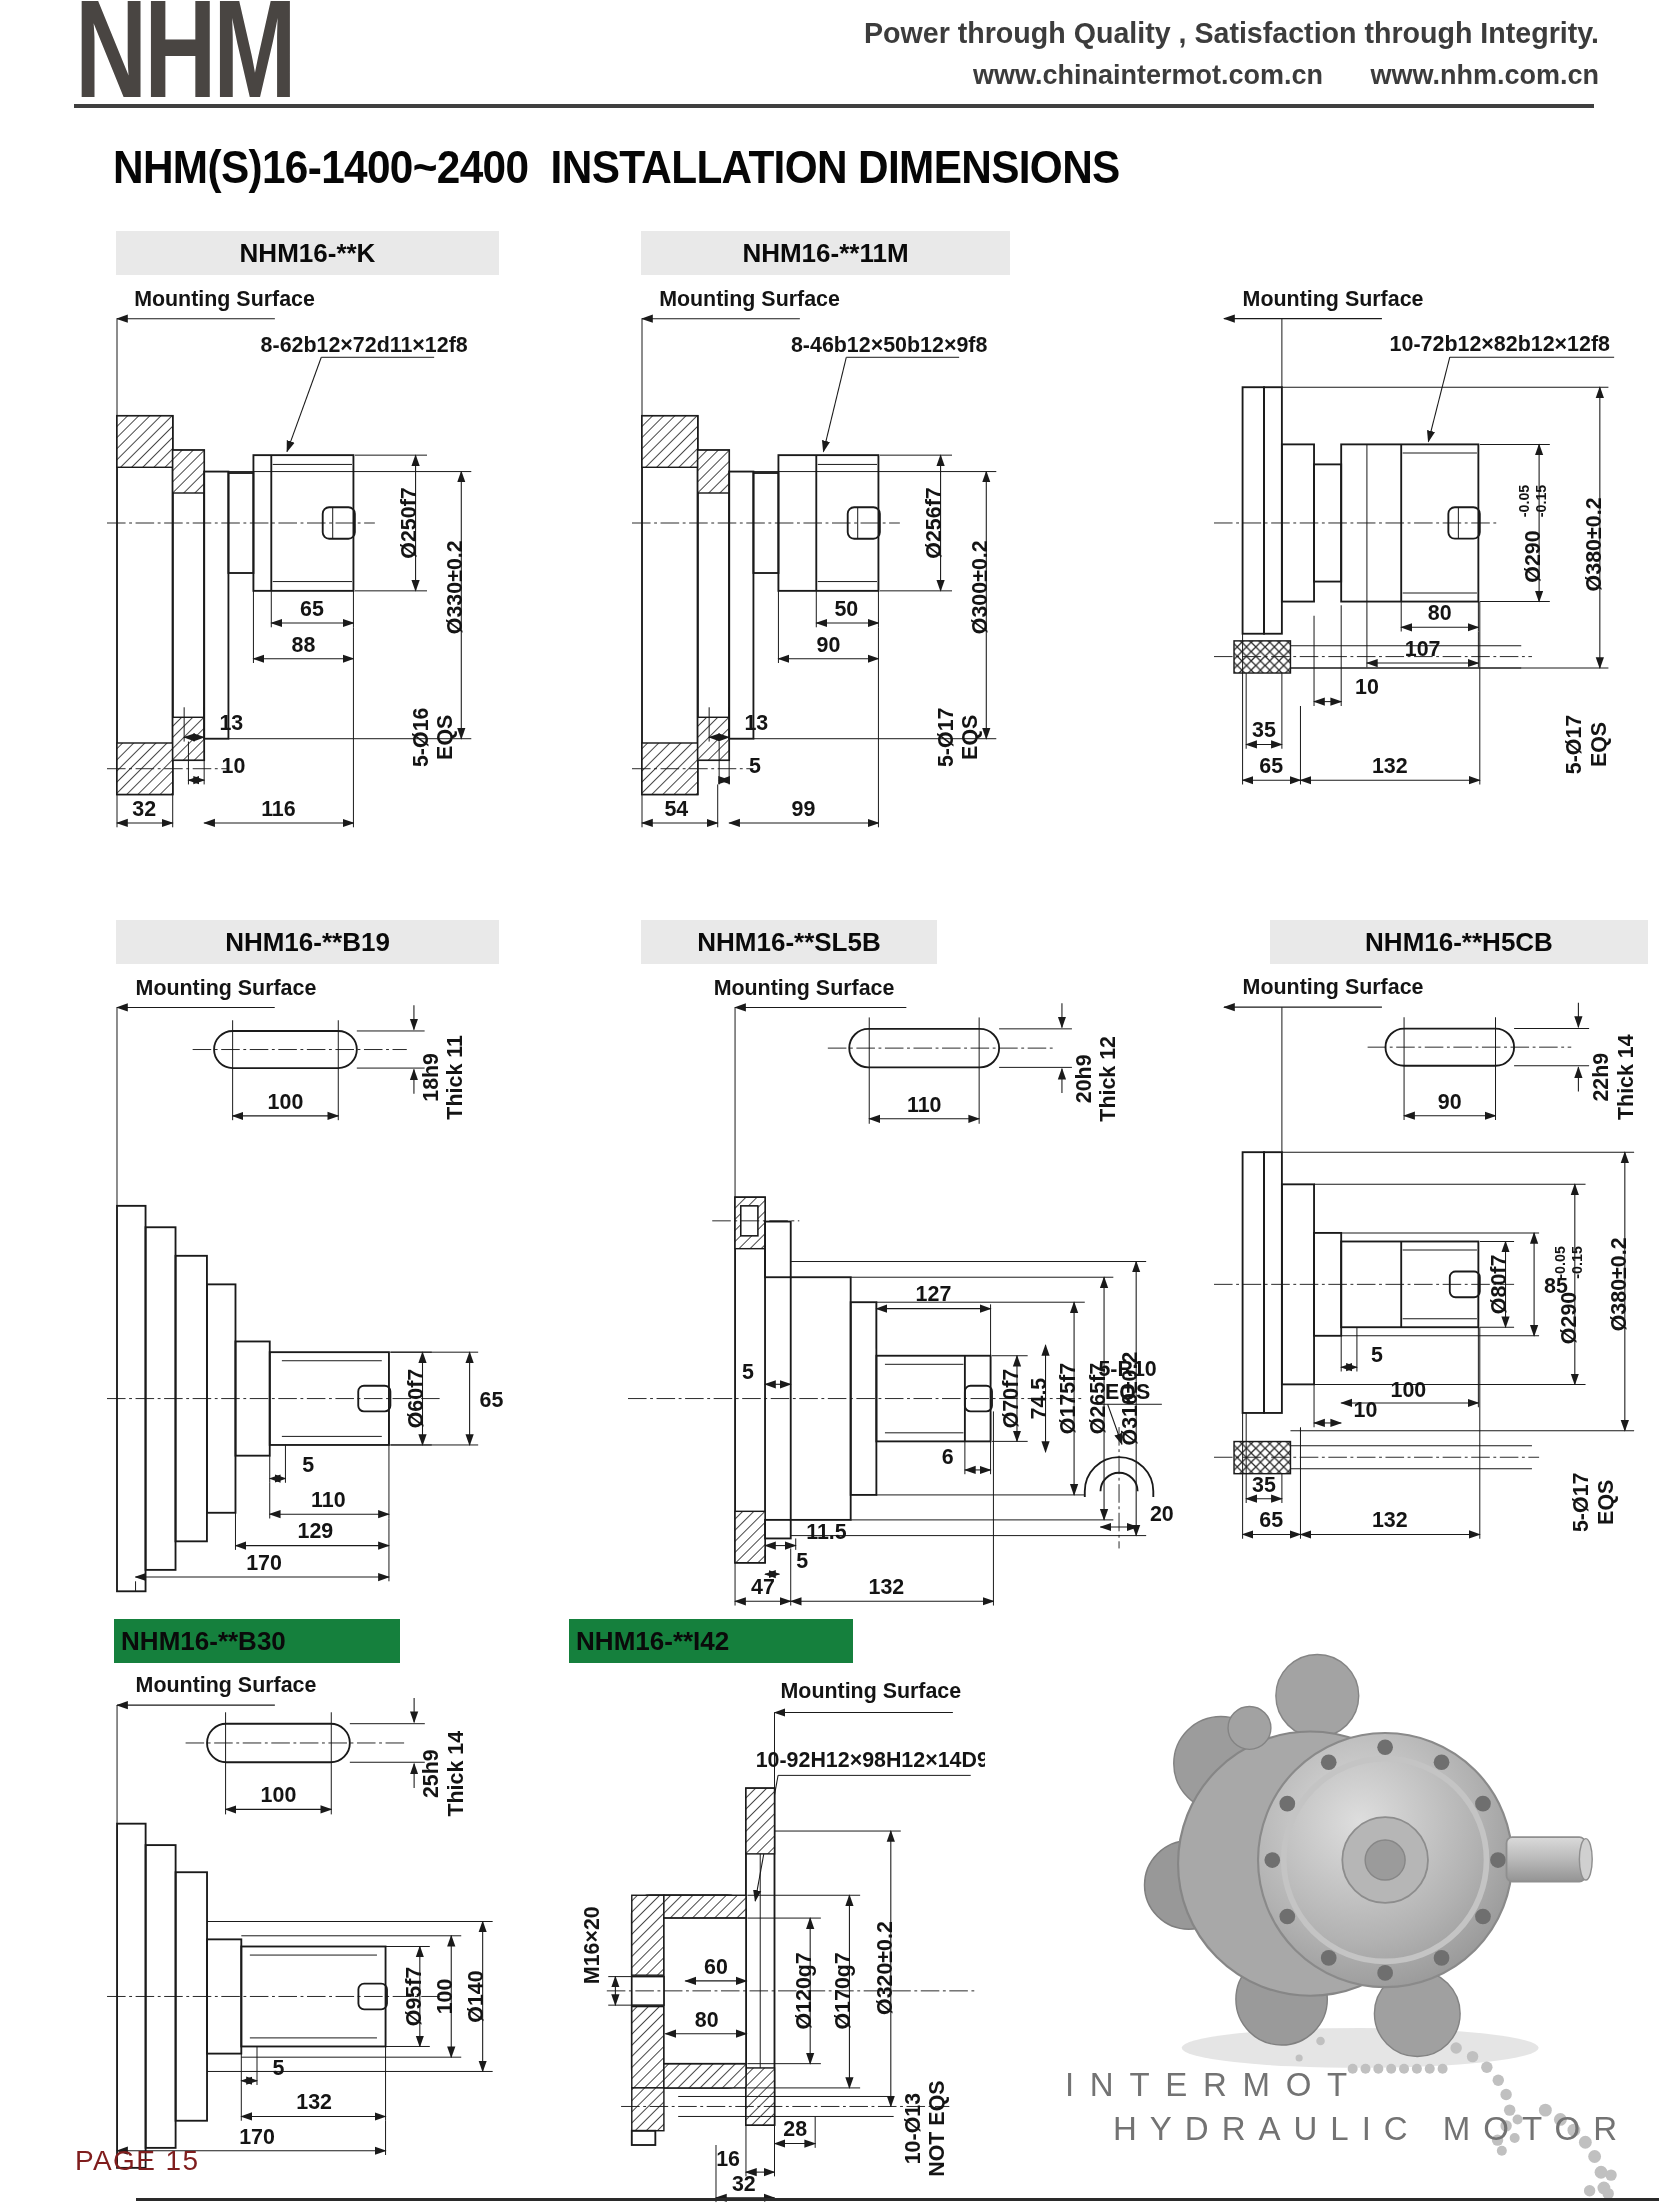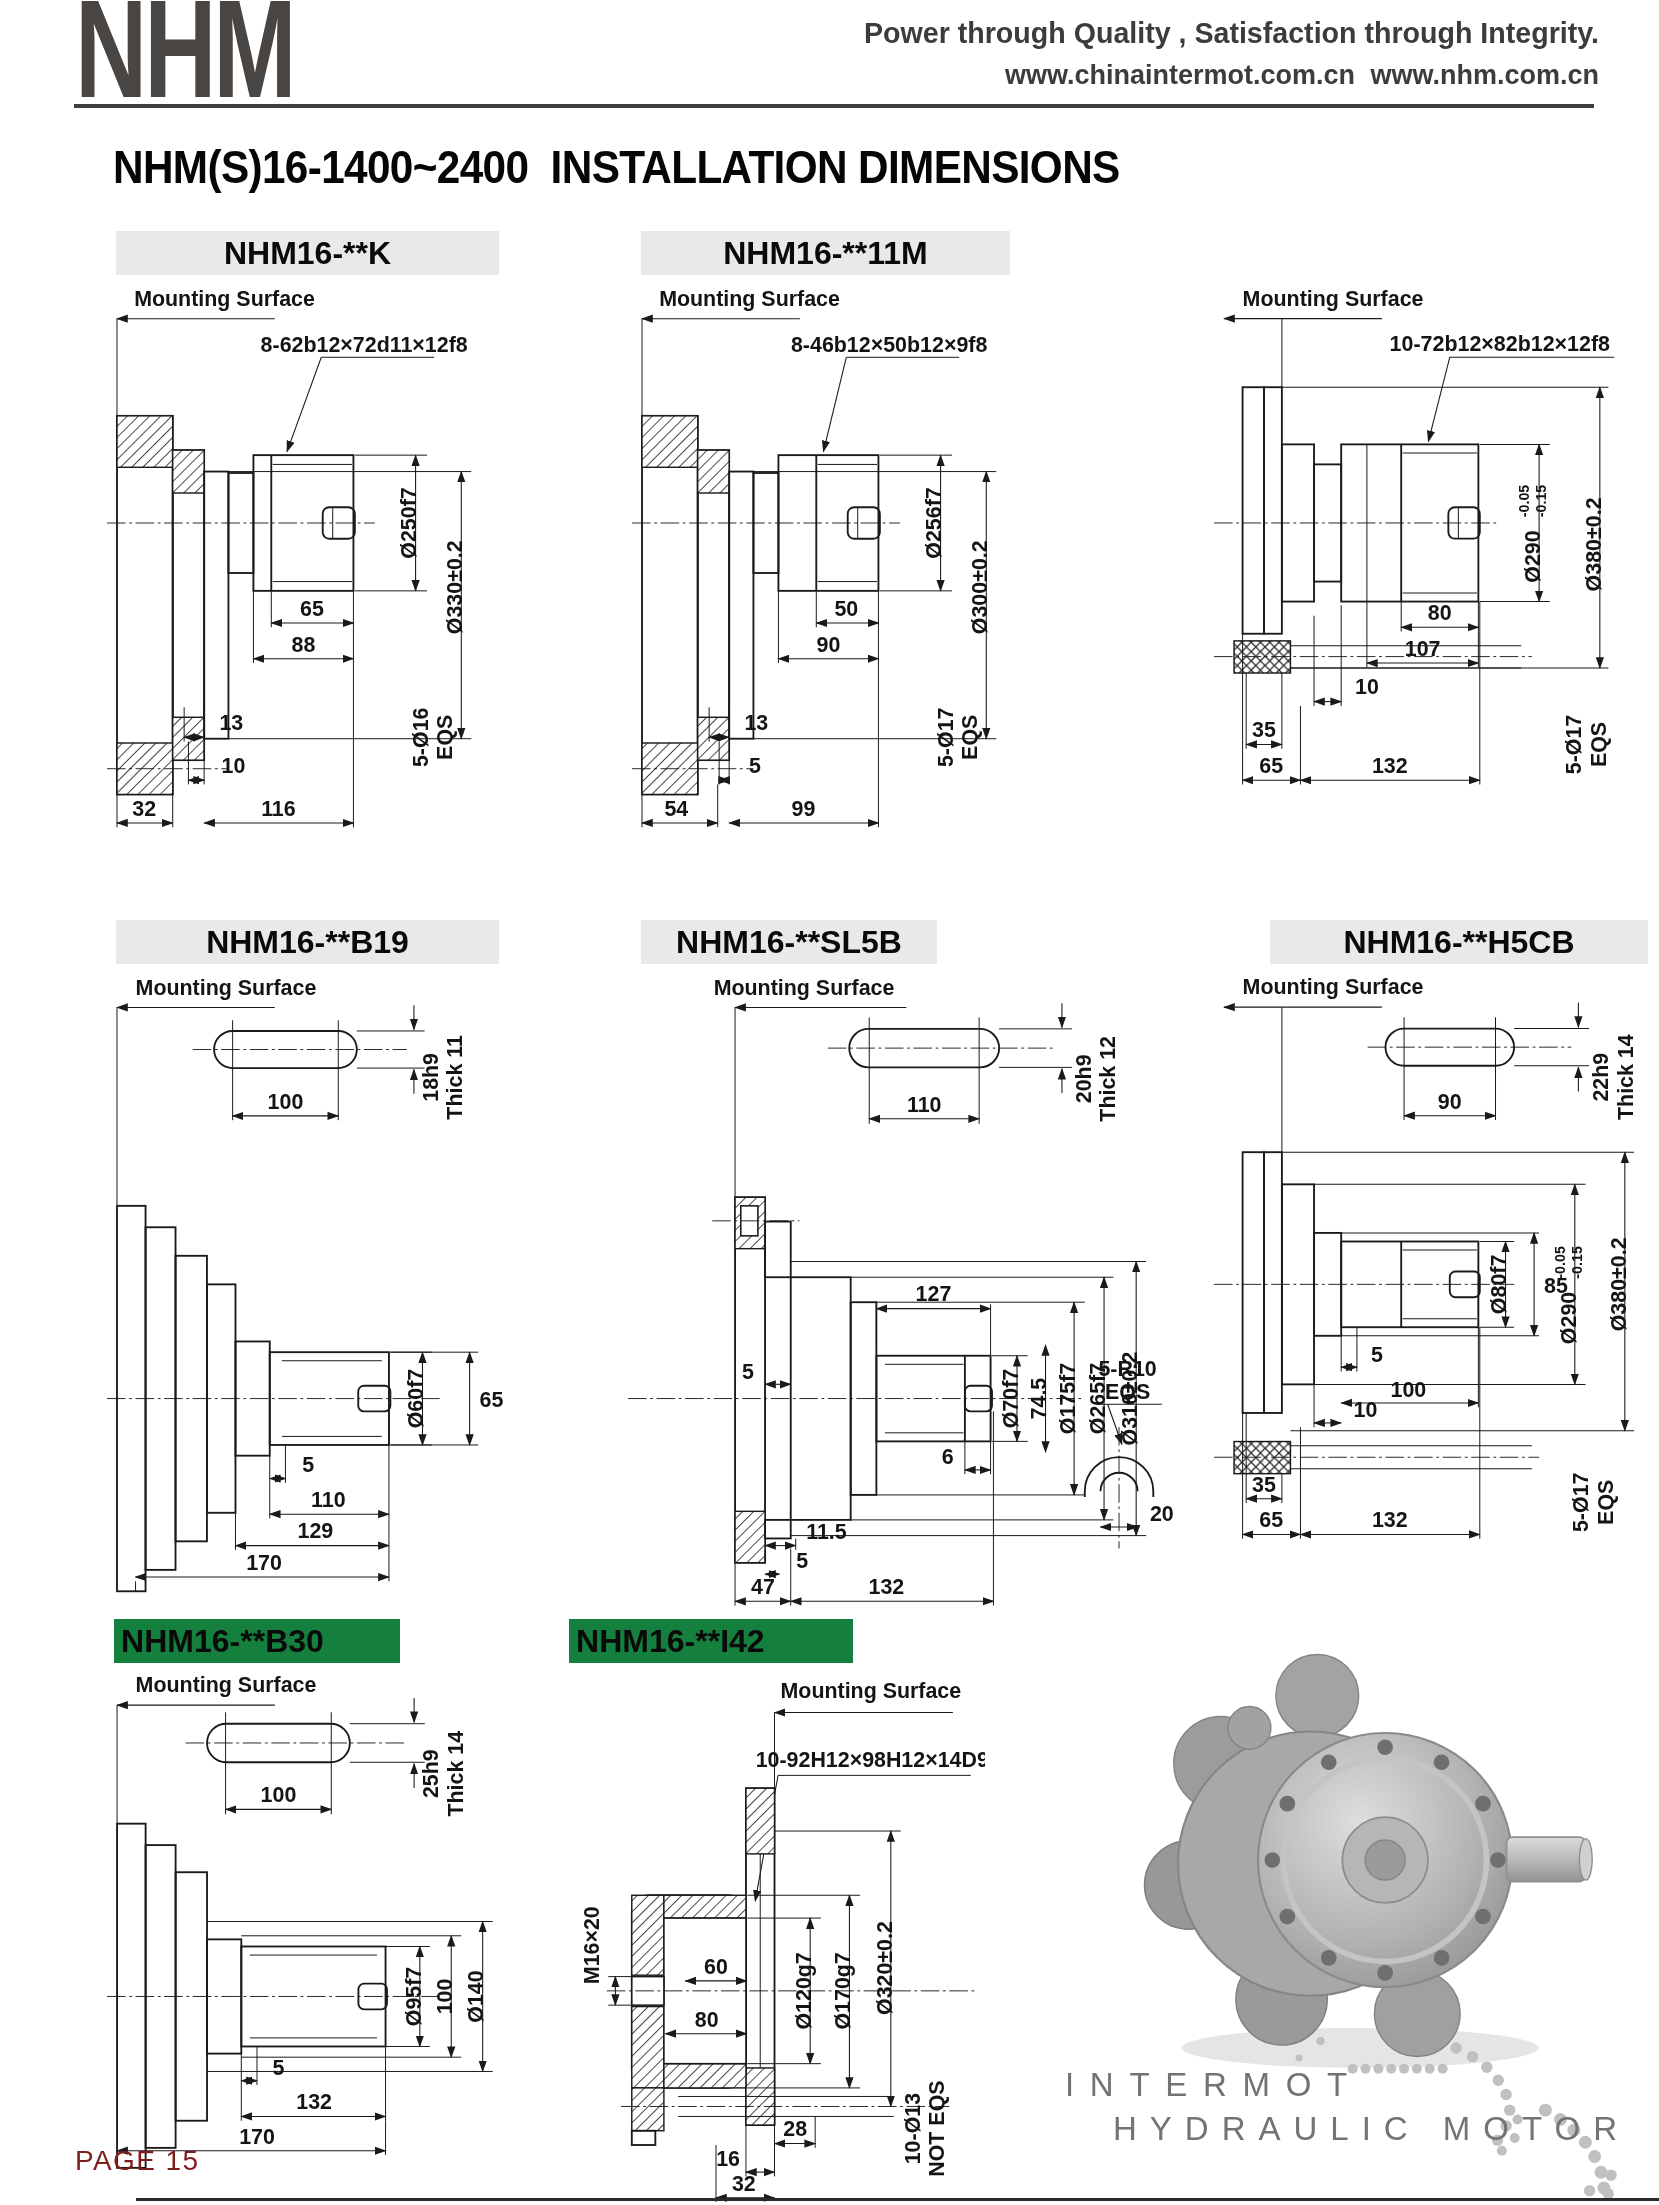--- a/index.html
+++ b/index.html
@@ -4,26 +4,26 @@
 <style>
   html,body{margin:0;padding:0;background:#888;}
   .page{position:relative;width:1660px;height:2205px;background:#ffffff;overflow:hidden;
         font-family:"Liberation Sans",sans-serif;color:#111;}
   .abs{position:absolute;}
   
   .logo{left:75px;top:-21.4px;font-size:139px;line-height:1;font-weight:bold;color:#494542;
         transform:scaleX(.72);transform-origin:left top;letter-spacing:-4.3px;}
   .slogan{right:61px;top:17px;font-size:28.6px;font-weight:bold;color:#3c3c3c;white-space:pre;}
   .urls{right:61px;top:60px;font-size:27px;font-weight:bold;color:#3c3c3c;}
-  .urls span{margin-left:8px;}
+  .urls span{margin-left:40px;}
   .hr{left:74px;top:104px;width:1520px;height:3.6px;background:#3f3f3f;}
   .title{left:113px;top:140px;font-size:46px;font-weight:bold;color:#060606;white-space:pre;
          transform:scaleX(.92);transform-origin:left top;letter-spacing:-0.7px;}
   
-  .pbar{height:44px;background:#e9e9e9;font-size:32px;font-weight:bold;color:#0a0a0a;
+  .pbar{height:44px;background:#e9e9e9;font-size:26px;font-weight:bold;color:#0a0a0a;
         display:flex;align-items:center;justify-content:center;}
   .pbar.leftal{justify-content:flex-start;padding-left:7.1px;background:#15803d;}
   
   svg text{font-family:"Liberation Sans",sans-serif;font-size:30px;font-weight:bold;fill:#141414;}
   svg text.tol{font-size:20px;}
   .ol{fill:none;stroke:#1a1a1a;stroke-width:2.6;}
   .thin{fill:none;stroke:#1a1a1a;stroke-width:1.4;}
   .dim{fill:none;stroke:#1a1a1a;stroke-width:1.5;marker-start:url(#arr);marker-end:url(#arr);}
   .de{fill:none;stroke:#1a1a1a;stroke-width:1.5;marker-end:url(#arr);}
   .ds{fill:none;stroke:#1a1a1a;stroke-width:1.5;marker-start:url(#arr);}

